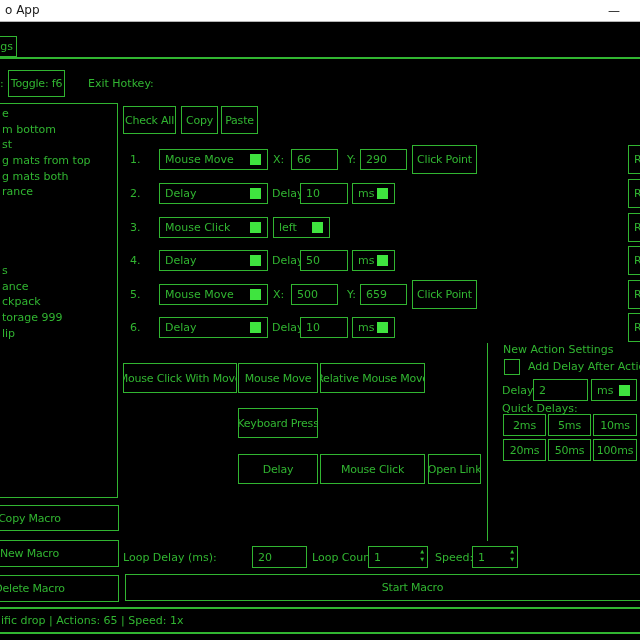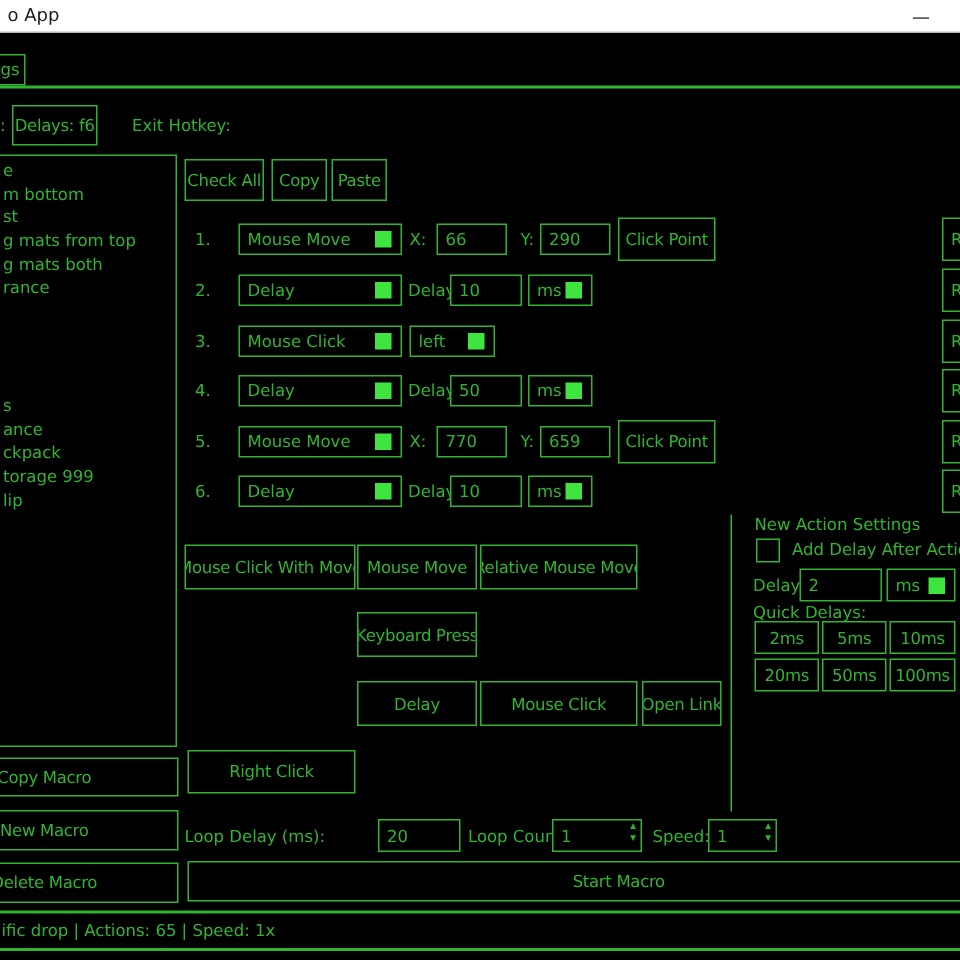--- a/index.html
+++ b/index.html
@@ -41,21 +41,21 @@
 
   <div class="titlebar">
     <span class="title">o App</span>
     <span class="minbtn">—</span>
   </div>
 
   <div class="menutab">gs</div>
   <div class="menusep"></div>
 
   <span class="lbl" style="left:0;top:77px">:</span>
-  <div class="btn" style="left:8px;top:70px;width:57px;height:27px">Delays: f6</div>
+  <div class="btn" style="left:8px;top:70px;width:57px;height:27px">Toggle: f6</div>
   <span class="lbl" style="left:88px;top:77px">Exit Hotkey:</span>
 
   <div class="listbox">
     <div class="item">e</div>
     <div class="item">m bottom</div>
     <div class="item">st</div>
     <div class="item">g mats from top</div>
     <div class="item">g mats both</div>
     <div class="item">rance</div>
     <div class="item"></div>
@@ -125,21 +125,21 @@
     <span class="sq"></span>
   </div>
   <div class="btn btn-left" style="left:628px;top:246px;width:70px;height:29px">R</div>
 
   <span class="lbl" style="left:130px;top:288px">5.</span>
   <div class="dd" style="left:159px;top:284px;width:109px;height:21px">
     <span>Mouse Move</span>
     <span class="sq"></span>
   </div>
   <span class="lbl" style="left:273px;top:288px">X:</span>
-  <div class="inputbox" style="left:291px;top:284px;width:47px;height:21px">770</div>
+  <div class="inputbox" style="left:291px;top:284px;width:47px;height:21px">500</div>
   <span class="lbl" style="left:347px;top:288px">Y:</span>
   <div class="inputbox" style="left:360px;top:284px;width:47px;height:21px">659</div>
   <div class="btn" style="left:412px;top:280px;width:65px;height:29px">Click Point</div>
   <div class="btn btn-left" style="left:628px;top:280px;width:70px;height:29px">R</div>
 
   <span class="lbl" style="left:130px;top:321px">6.</span>
   <div class="dd" style="left:159px;top:317px;width:109px;height:21px">
     <span>Delay</span>
     <span class="sq"></span>
   </div>
@@ -154,21 +154,20 @@
   <div class="btn" style="left:123px;top:363px;width:114px;height:30px">Mouse Click With Move</div>
   <div class="btn" style="left:238px;top:363px;width:80px;height:30px">Mouse Move</div>
   <div class="btn" style="left:320px;top:363px;width:105px;height:30px">Relative Mouse Move</div>
 
   <div class="btn" style="left:238px;top:408px;width:80px;height:30px">Keyboard Press</div>
 
   <div class="btn" style="left:238px;top:454px;width:80px;height:30px">Delay</div>
   <div class="btn" style="left:320px;top:454px;width:105px;height:30px">Mouse Click</div>
   <div class="btn" style="left:428px;top:454px;width:53px;height:30px">Open Link</div>
 
-  <div class="btn" style="left:125px;top:500px;width:112px;height:29px">Right Click</div>
 
   <div class="divider-v"></div>
 
   <span class="lbl" style="left:503px;top:343px">New Action Settings</span>
   <div class="chk"></div>
   <span class="lbl" style="left:528px;top:360px">Add Delay After Action</span>
   <span class="lbl" style="left:502px;top:384px">Delay:</span>
   <div class="inputbox" style="left:533px;top:379px;width:55px;height:22px">2</div>
   <div class="dd" style="left:591px;top:379px;width:46px;height:22px">
     <span>ms</span>

